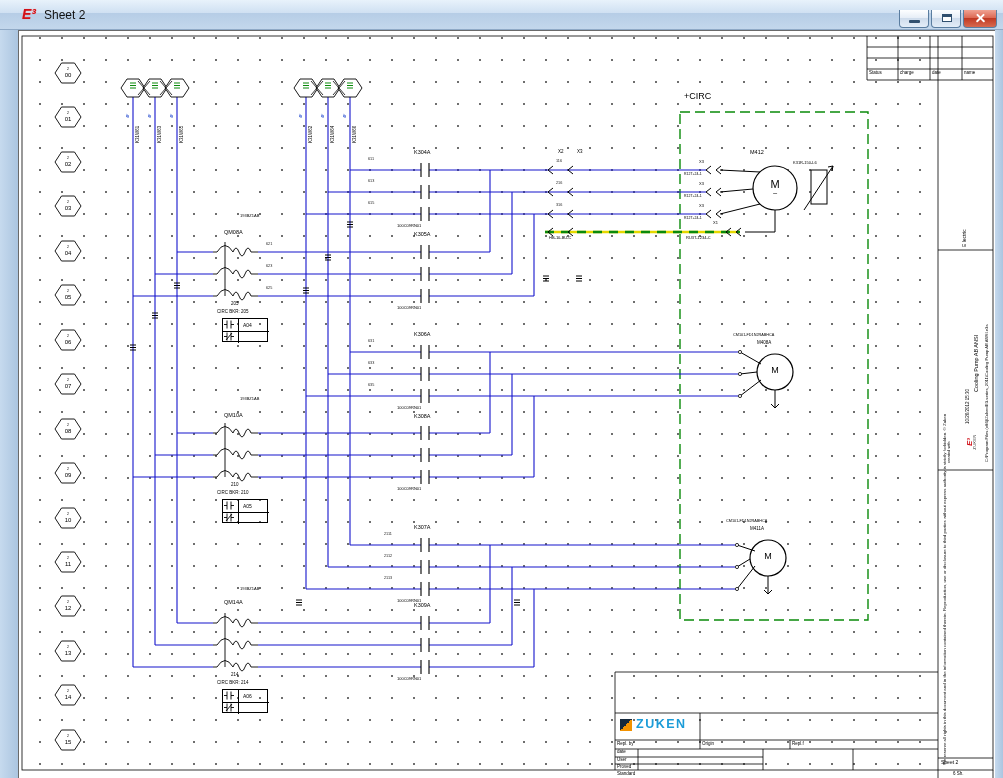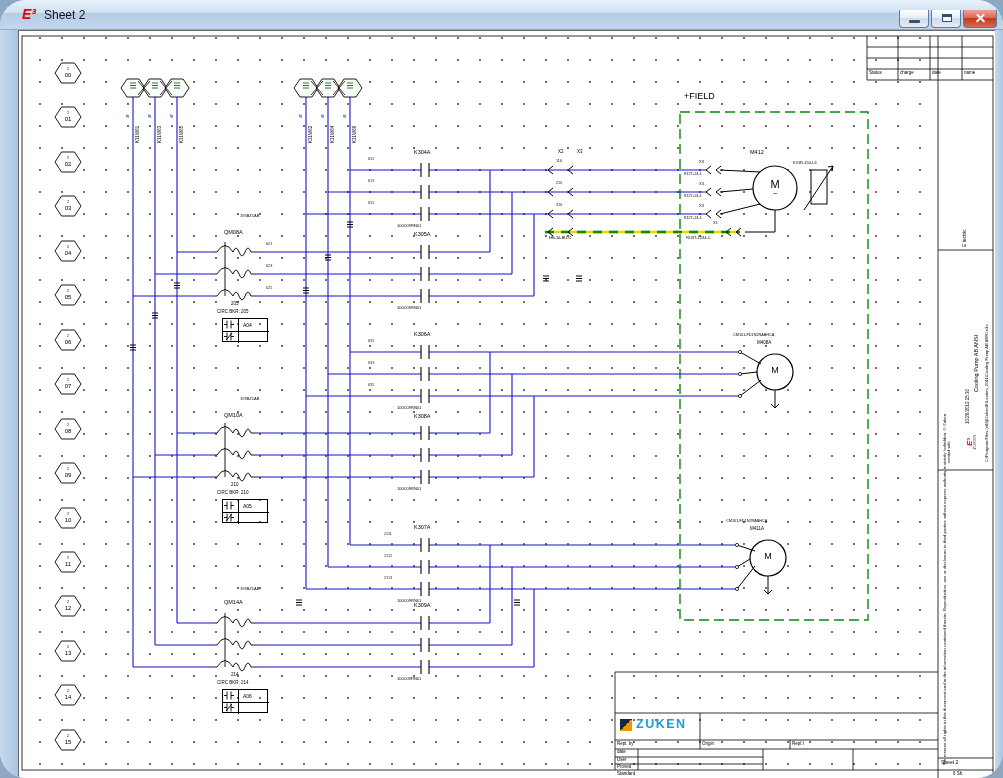--- a/index.html
+++ b/index.html
@@ -1,19 +1,19 @@
 <!DOCTYPE html>
 <html><head>
 <meta charset="utf-8">
 <style>
   html,body{margin:0;padding:0;background:#8ea8c4;}
   *{box-sizing:border-box;}
   .win{position:relative;width:1003px;height:778px;overflow:hidden;
        font-family:"Liberation Sans",sans-serif;
-       background:linear-gradient(180deg,#cfe0f2 0%,#b9cfe7 100%);border-radius:26px;}
+       background:linear-gradient(180deg,#cfe0f2 0%,#b9cfe7 100%);}
   .titlebar{position:absolute;left:0;top:0;width:1003px;height:30px;
        background:linear-gradient(180deg,#e8f2fb 0%,#cfe0f2 45%,#b6cde6 46%,#c3d7ec 100%);
        border-bottom:1px solid #8fa9c6;}
   .tlogo{position:absolute;left:22px;top:6px;color:#d01018;font-weight:bold;font-style:italic;
        font-size:14px;text-shadow:0 0 1px #ff9090;}
   .ttitle{position:absolute;left:44px;top:8px;font-size:12px;color:#111;}
   .wbtn{position:absolute;top:10px;height:18px;border:1px solid #5a7da0;border-top:none;
        border-radius:0 0 4px 4px;background:linear-gradient(180deg,#fdfeff 0%,#e7eef7 45%,#cfdcec 50%,#e3edf8 100%);}
   .wbtn.close{background:linear-gradient(180deg,#f0a292 0%,#dd6a55 45%,#c03a24 50%,#d8694f 100%);}
   .g-min{position:absolute;left:9px;top:10px;width:11px;height:3px;background:#31506f;border-radius:1px;}
@@ -338,21 +338,21 @@
   <span class="lbl f4" style="left:793px;top:161px;">K31R-150-L6</span>
   <div class="msym" style="left:766px;top:179px;width:18px;font-size:11px;position:absolute;">M</div>
   <div class="msym" style="left:766px;top:190px;width:18px;font-size:8px;position:absolute;">~</div>
   <span class="lbl f38" style="left:733px;top:334px;">CM101-FD1N2RABHCA</span>
   <span class="lbl f45" style="left:757px;top:341px;">M408A</span>
   <div class="msym" style="left:766px;top:366px;width:18px;font-size:9px;position:absolute;">M</div>
   <span class="lbl f38" style="left:726px;top:520px;">CM101-FD1N2RABHCA</span>
   <span class="lbl f45" style="left:750px;top:527px;">M411A</span>
   <div class="msym" style="left:759px;top:552px;width:18px;font-size:9px;position:absolute;">M</div>
 
-  <span class="lbl f9" style="left:684px;top:92px;">+FIELD</span>
+  <span class="lbl f9" style="left:684px;top:92px;">+CIRC</span>
 
   <span class="lbl f45" style="left:558px;top:150px;">X2</span>
   <span class="lbl f45" style="left:577px;top:150px;">X3</span>
   <span class="lbl f4" style="left:699px;top:160px;">X3</span>
   <span class="lbl f4" style="left:699px;top:182px;">X3</span>
   <span class="lbl f4" style="left:699px;top:204px;">X3</span>
   <span class="lbl f35" style="left:684px;top:173px;">R12T+24-1</span>
   <span class="lbl f35" style="left:684px;top:195px;">R12T+24-1</span>
   <span class="lbl f35" style="left:684px;top:217px;">R12T+24-1</span>
   <span class="lbl f4" style="left:713px;top:221px;">X1</span>

